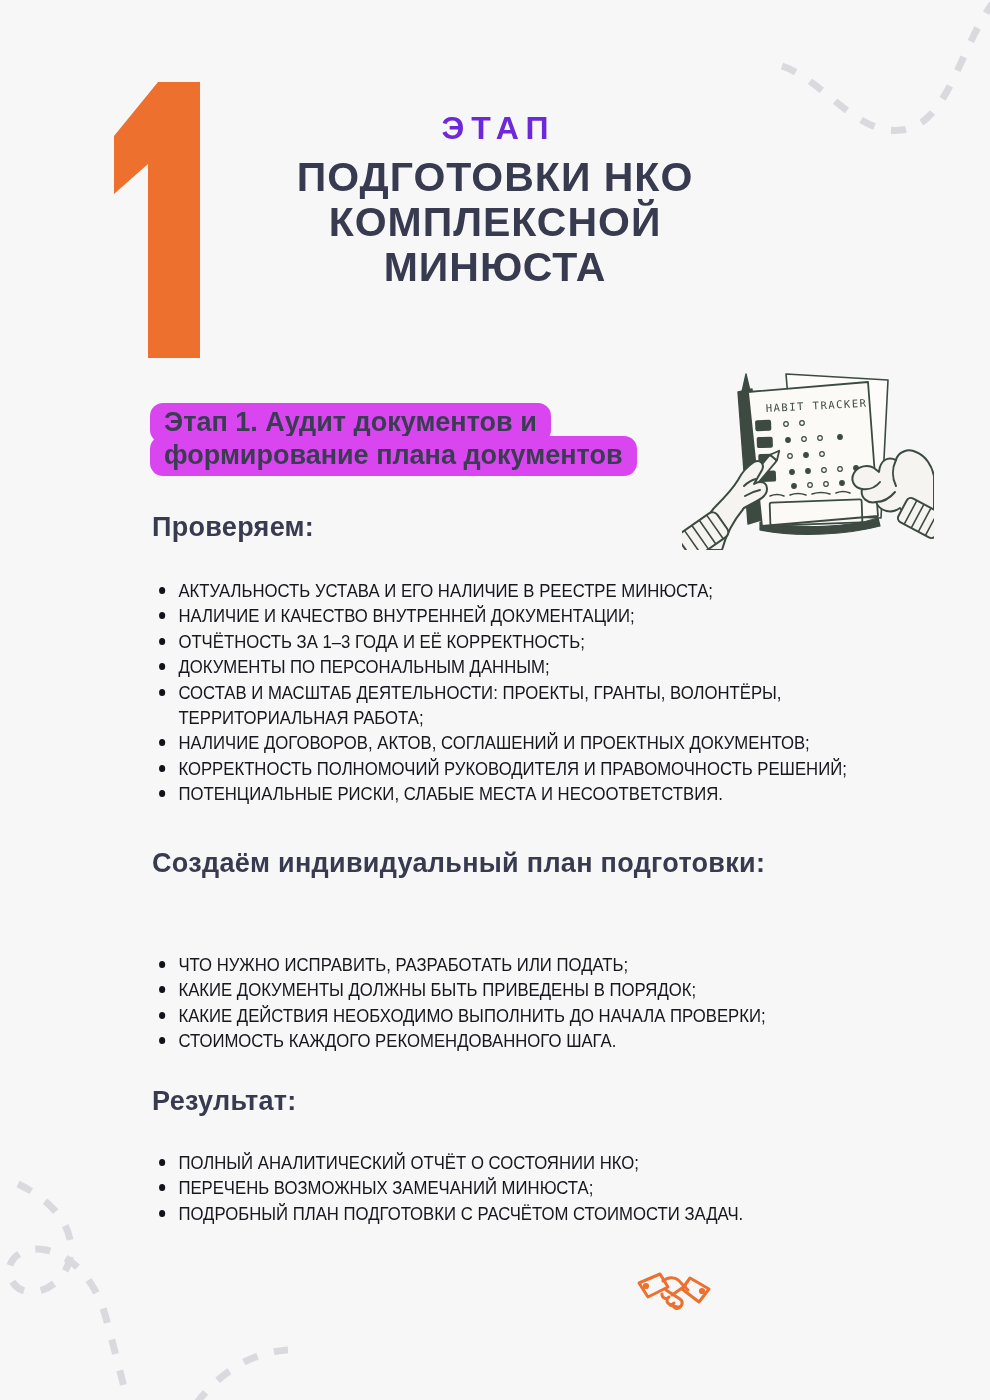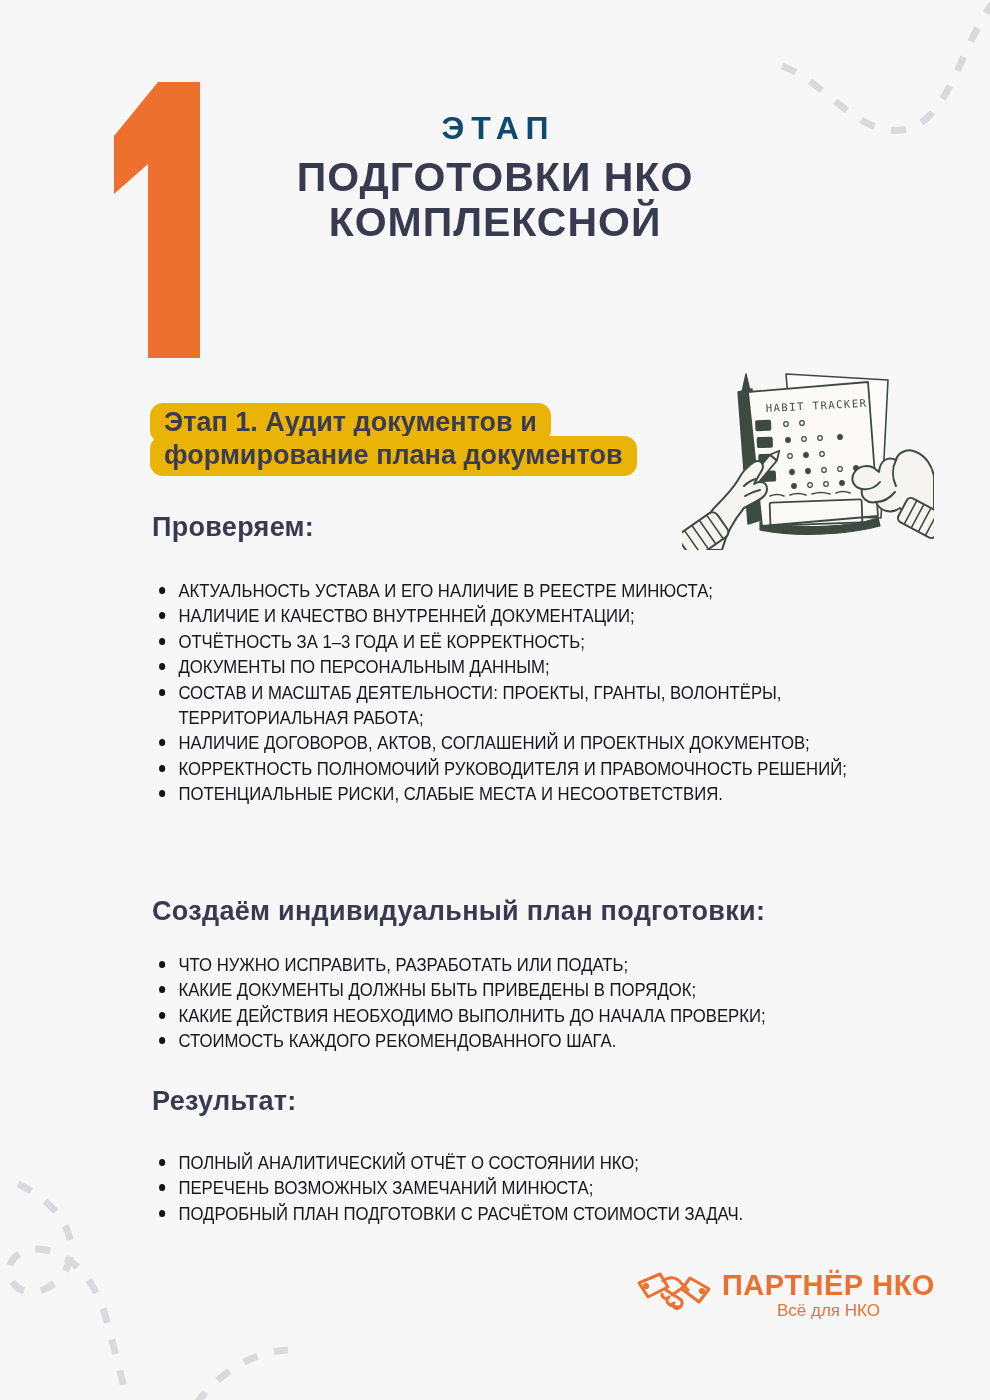--- a/index.html
+++ b/index.html
@@ -12,32 +12,32 @@
 
   
   #decor{position:absolute;left:0;top:0;width:990px;height:1400px;pointer-events:none;}
 
   
   #stage-number-svg{position:absolute;left:108px;top:80px;}
 
   
   .title-block{position:absolute;left:245px;top:110px;width:500px;text-align:center;}
   .kicker{
-    color:#0c4a6e;font-size:32px;font-weight:bold;letter-spacing:7px;
+    color:#6d28d9;font-size:32px;font-weight:bold;letter-spacing:7px;
     margin-left:7px; 
   }
   .title-line{
     color:#383A50;font-size:41px;font-weight:bold;line-height:45px;letter-spacing:1px;
   }
   .title-lines{margin-top:8px;}
 
   
   .stage-heading{position:absolute;left:150px;top:403px;width:560px;}
   .hl{
-    display:inline-block;background:#eab308;border-radius:13px;
+    display:inline-block;background:#d946ef;border-radius:13px;
     padding:4px 14px 6px 14px;
     color:#3A3C52;font-size:27px;font-weight:bold;line-height:30px;
   }
   .hl-row2 .hl{margin-top:-7px;}
 
   
   .sec-heading{
     position:absolute;left:152px;
     color:#383A50;font-size:27px;font-weight:bold;letter-spacing:.3px;
   }
@@ -77,20 +77,21 @@
 <svg id="stage-number-svg" width="130" height="290" viewBox="0 0 130 290">
   <title>1</title>
   <path d="M50,2 L92,2 L92,278 L40,278 L40,84 L6,114 L6,56 Z" fill="#ED702F"></path>
 </svg>
 
 <div class="title-block">
   <div class="kicker">ЭТАП</div>
   <div class="title-lines">
     <div class="title-line">ПОДГОТОВКИ НКО</div>
     <div class="title-line">КОМПЛЕКСНОЙ</div>
+    <div class="title-line">МИНЮСТА</div>
   </div>
 </div>
 
 <div class="stage-heading">
   <div class="hl-row1"><span class="hl">Этап 1. Аудит документов и</span></div>
   <div class="hl-row2"><span class="hl">формирование плана документов</span></div>
 </div>
 
 <svg id="illustration" width="252" height="182" viewBox="0 0 252 182">
   <g stroke="#3C4A42" stroke-linejoin="round" stroke-linecap="round">
@@ -176,21 +177,21 @@
     <li><span class="dot"></span><span>АКТУАЛЬНОСТЬ УСТАВА И ЕГО НАЛИЧИЕ В РЕЕСТРЕ МИНЮСТА;</span></li>
     <li><span class="dot"></span><span>НАЛИЧИЕ И КАЧЕСТВО ВНУТРЕННЕЙ ДОКУМЕНТАЦИИ;</span></li>
     <li><span class="dot"></span><span>ОТЧЁТНОСТЬ ЗА 1–3 ГОДА И ЕЁ КОРРЕКТНОСТЬ;</span></li>
     <li><span class="dot"></span><span>ДОКУМЕНТЫ ПО ПЕРСОНАЛЬНЫМ ДАННЫМ;</span></li>
     <li><span class="dot"></span><span>СОСТАВ И МАСШТАБ ДЕЯТЕЛЬНОСТИ: ПРОЕКТЫ, ГРАНТЫ, ВОЛОНТЁРЫ, ТЕРРИТОРИАЛЬНАЯ РАБОТА;</span></li>
     <li><span class="dot"></span><span>НАЛИЧИЕ ДОГОВОРОВ, АКТОВ, СОГЛАШЕНИЙ И ПРОЕКТНЫХ ДОКУМЕНТОВ;</span></li>
     <li><span class="dot"></span><span>КОРРЕКТНОСТЬ ПОЛНОМОЧИЙ РУКОВОДИТЕЛЯ И ПРАВОМОЧНОСТЬ РЕШЕНИЙ;</span></li>
     <li><span class="dot"></span><span>ПОТЕНЦИАЛЬНЫЕ РИСКИ, СЛАБЫЕ МЕСТА И НЕСООТВЕТСТВИЯ.</span></li>
   </ul>
 
-<div class="sec-heading" style="top:896px">Создаём индивидуальный план подготовки:</div>
+<div class="sec-heading" style="top:848px">Создаём индивидуальный план подготовки:</div>
 <ul class="blist" style="top:952px">
     <li><span class="dot"></span><span>ЧТО НУЖНО ИСПРАВИТЬ, РАЗРАБОТАТЬ ИЛИ ПОДАТЬ;</span></li>
     <li><span class="dot"></span><span>КАКИЕ ДОКУМЕНТЫ ДОЛЖНЫ БЫТЬ ПРИВЕДЕНЫ В ПОРЯДОК;</span></li>
     <li><span class="dot"></span><span>КАКИЕ ДЕЙСТВИЯ НЕОБХОДИМО ВЫПОЛНИТЬ ДО НАЧАЛА ПРОВЕРКИ;</span></li>
     <li><span class="dot"></span><span>СТОИМОСТЬ КАЖДОГО РЕКОМЕНДОВАННОГО ШАГА.</span></li>
   </ul>
 
 <div class="sec-heading" style="top:1086px">Результат:</div>
 <ul class="blist" style="top:1150px">
     <li><span class="dot"></span><span>ПОЛНЫЙ АНАЛИТИЧЕСКИЙ ОТЧЁТ О СОСТОЯНИИ НКО;</span></li>
@@ -206,17 +207,13 @@
       <path d="M73,23 L54,12 L46,23 L63,36 Z"></path>
       <circle cx="66" cy="25" r="1.6" fill="#ED702F"></circle>
       <path d="M27,15 C33,10 41,11 45,17 L52,24"></path>
       <path d="M30,24 L44,33 C48,36 46,42 41,41 L34,39"></path>
       <path d="M49,20 L36,29"></path>
       <path d="M26,28 a4,4 0 0 0 7,3"></path>
       <path d="M31,34 a4,4 0 0 0 7,3"></path>
       <path d="M37,39 a4,4 0 0 0 7,2"></path>
     </g>
   </svg>
-  <div class="logo-texts">
-    <div class="logo-name">ПАРТНЁР НКО</div>
-    <div class="logo-tagline">Всё для НКО</div>
-  </div>
 </div>
 
 </body></html>

